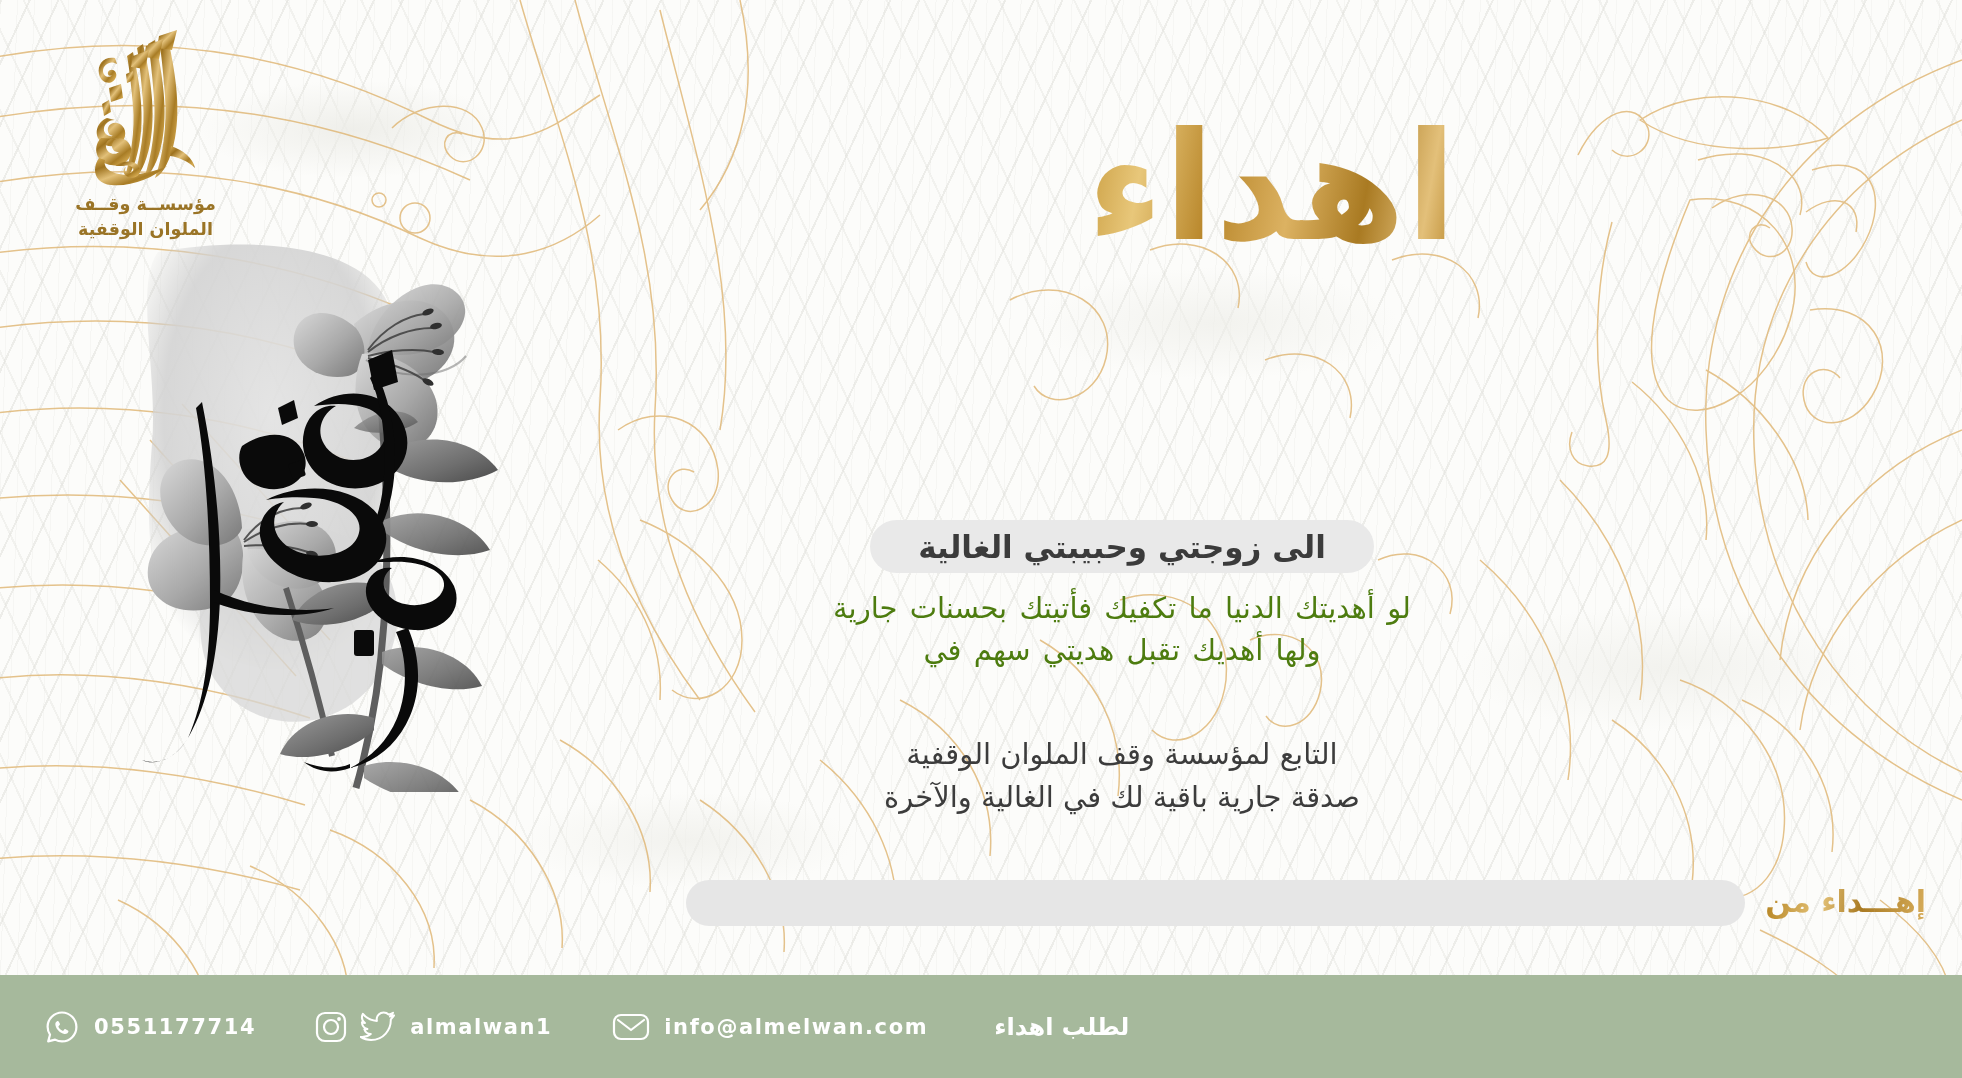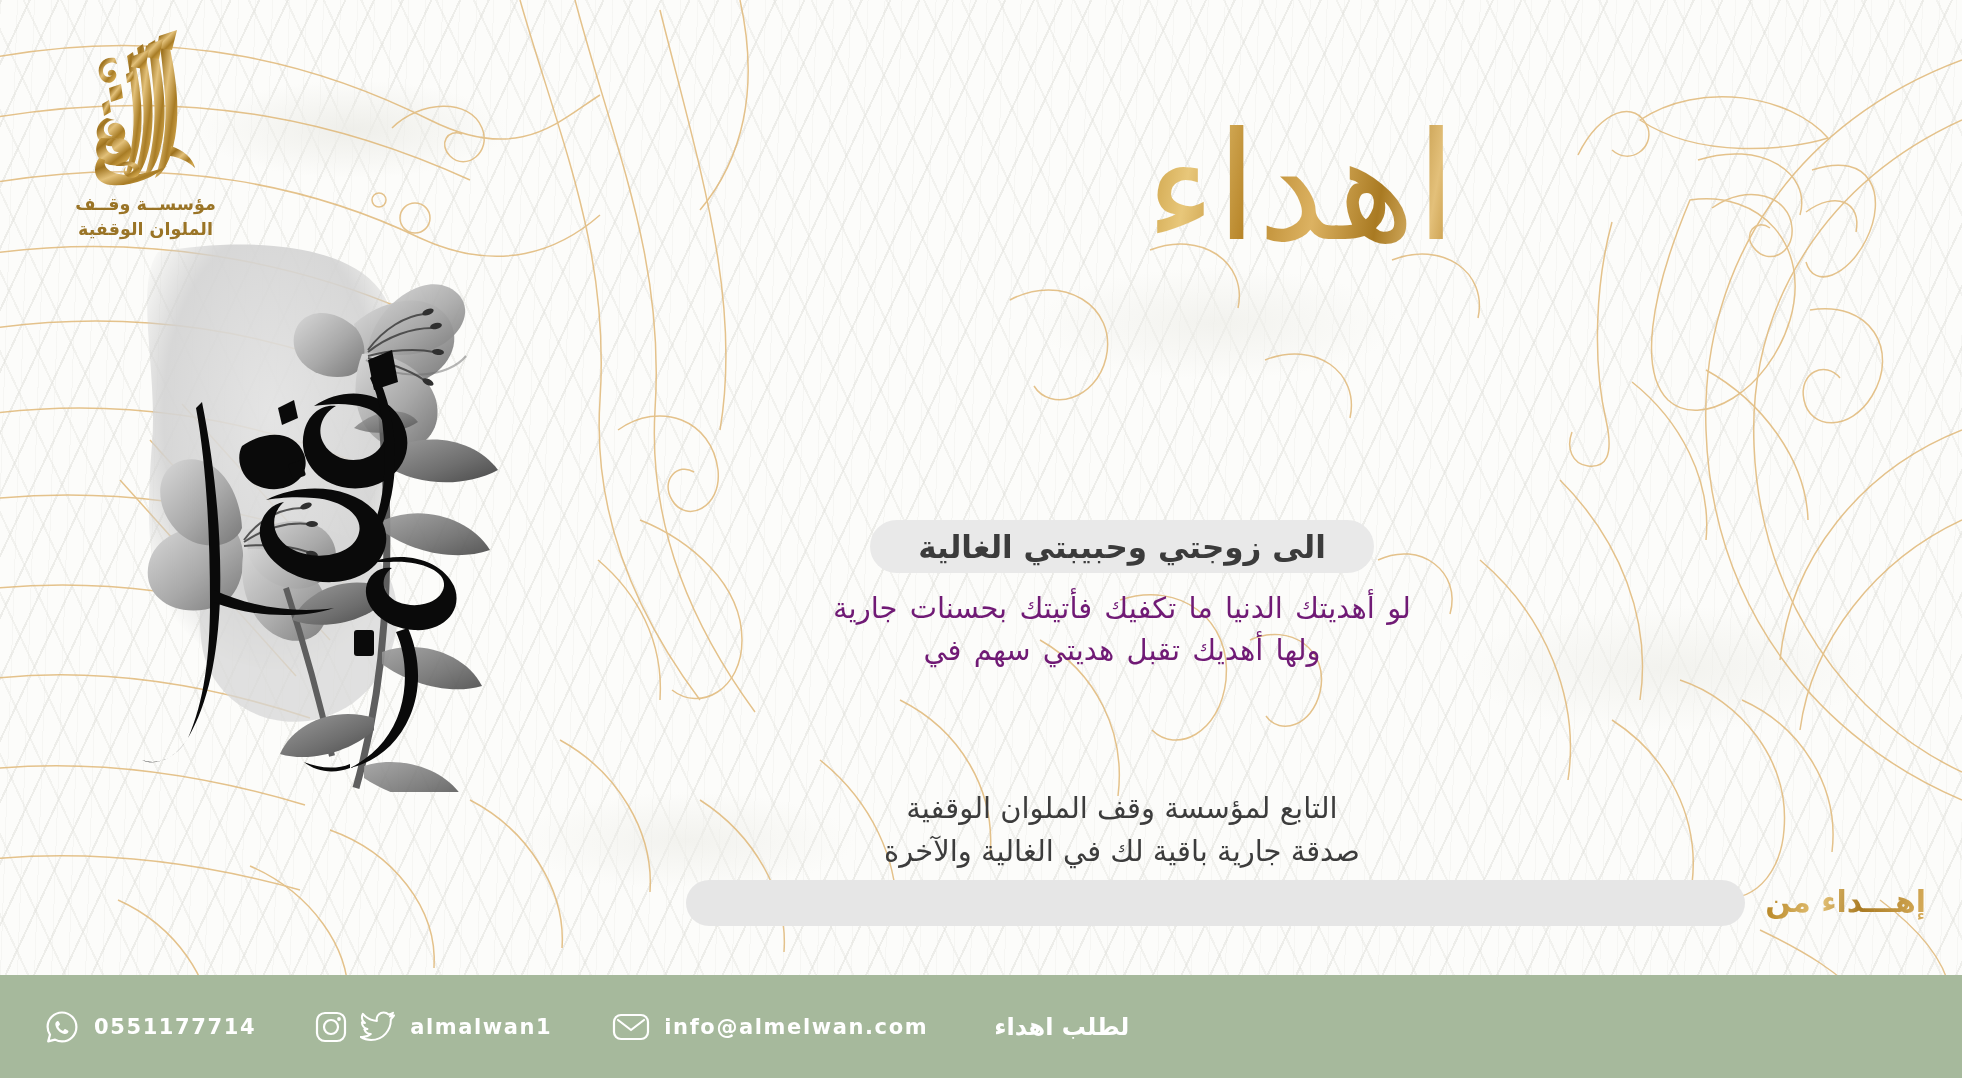--- a/index.html
+++ b/index.html
@@ -46,21 +46,21 @@
   .logo-mark{width:150px;height:160px;margin:0 auto;display:block;}
   .logo-text{
     margin-top:6px;
     font-size:17.5px;font-weight:bold;line-height:1.42;
     color:#9a7426;letter-spacing:.3px;
   }
 
   
   .title{
     position:absolute;right:505px;top:112px;z-index:6;
-    font-size:150px;font-weight:normal;line-height:1;
+    font-size:150px;font-weight:bold;line-height:1;
     letter-spacing:-2px;
     background:linear-gradient(100deg,#c79a3c 0%,#e8c77a 16%,#b8862a 35%,#dcb262 55%,#a97a22 74%,#e3c07a 90%,#b8862a 100%);
     -webkit-background-clip:text;background-clip:text;
     -webkit-text-fill-color:transparent;color:#b8862a;
     white-space:nowrap;
   }
 
   
   .art{
     position:absolute;left:118px;top:232px;width:420px;height:560px;z-index:5;
@@ -74,25 +74,25 @@
   }
   .pill{
     display:inline-block;
     background:#e9e9e9;border-radius:30px;
     padding:9px 48px 8px;
     font-size:31px;font-weight:bold;color:#3b3b3b;
     letter-spacing:0px;
   }
   .para{
     margin-top:14px;
-    font-size:29px;line-height:1.45;color:#701a75;font-weight:500;
+    font-size:29px;line-height:1.45;color:#4d7c0f;font-weight:500;
     word-spacing:3px;
   }
   .para2{
-    margin-top:116px;
+    margin-top:62px;
     font-size:29px;line-height:1.47;color:#3c3c3c;font-weight:500;
   }
 
   
   .from-row{
     position:absolute;right:36px;top:880px;z-index:6;
     display:flex;align-items:center;gap:20px;direction:rtl;
     width:1240px;
   }
   .from-label{

